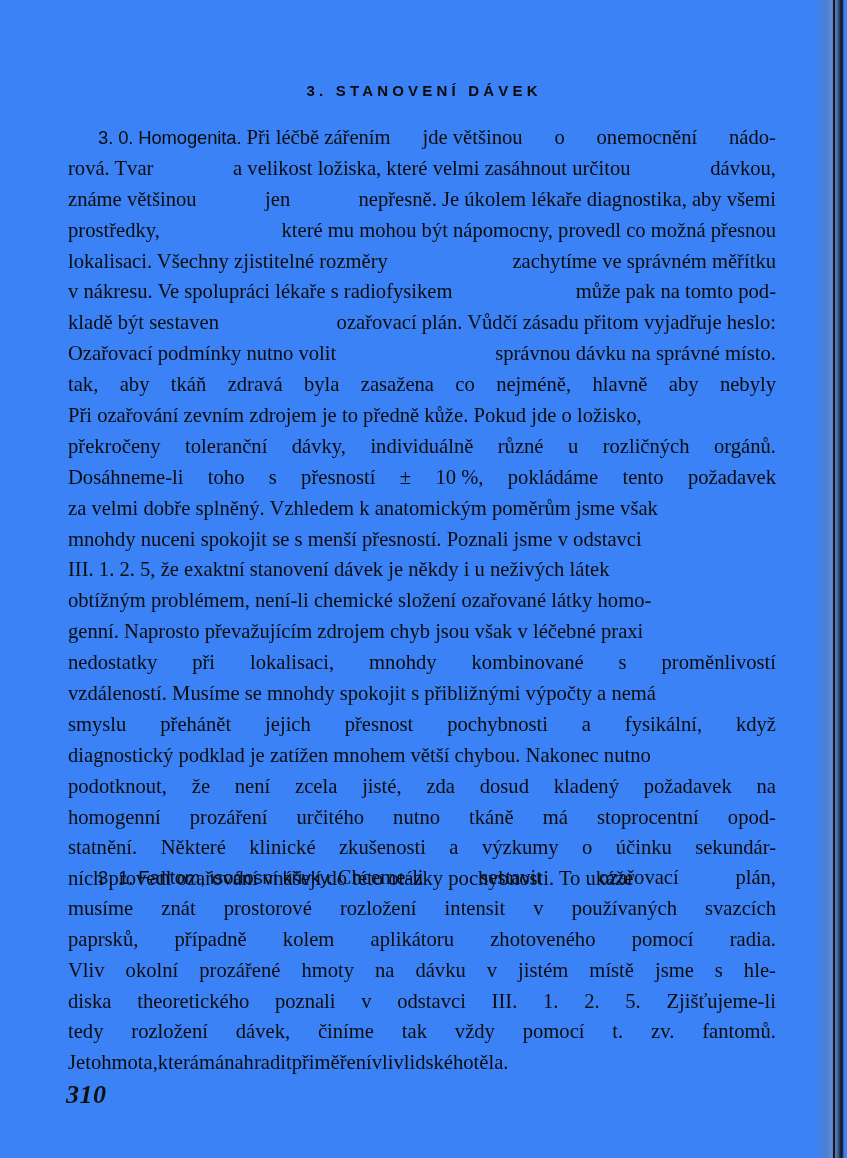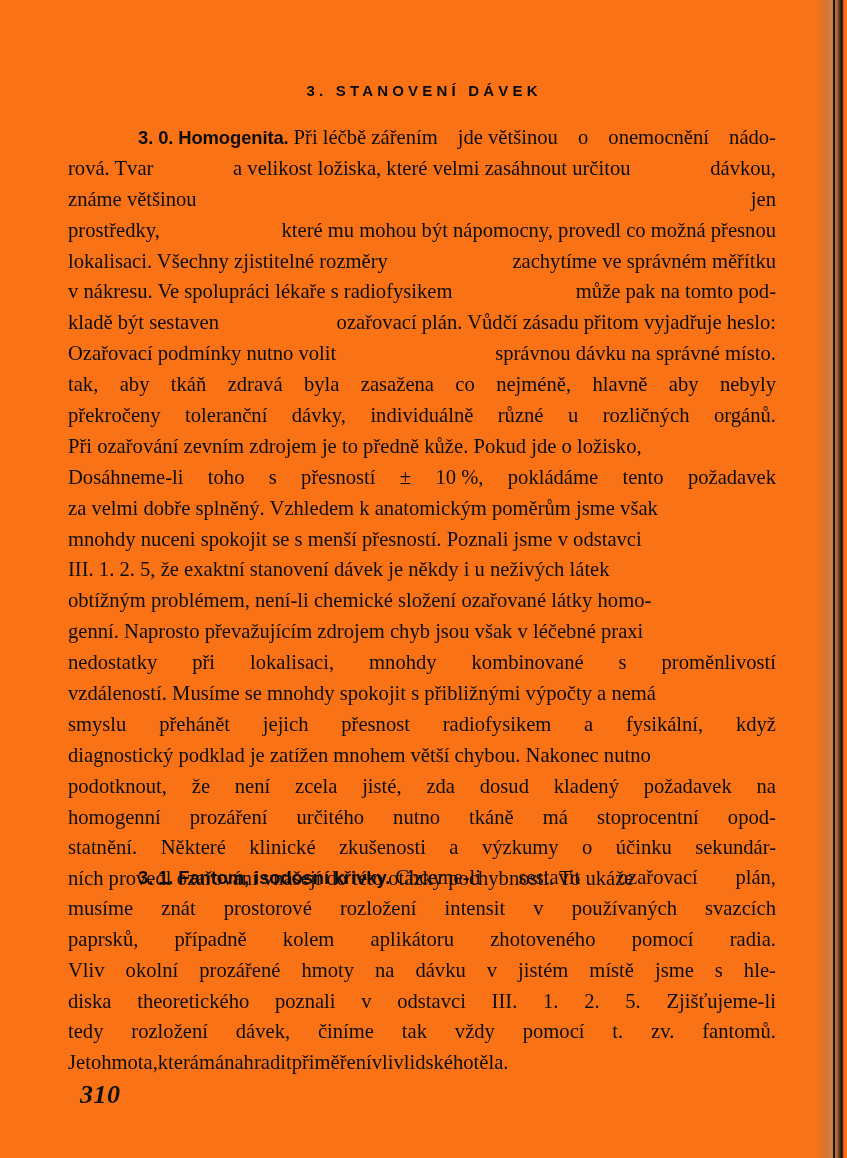--- a/index.html
+++ b/index.html
@@ -5,21 +5,21 @@
 <style>
   html, body {
     margin: 0;
     padding: 0;
     background: #ffffff;
   }
   .page {
     position: relative;
     width: 847px;
     height: 1158px;
-    background: #f97316;
+    background: #3b82f6;
     overflow: hidden;
     font-family: "Liberation Serif", "DejaVu Serif", serif;
     color: #0d0d0d;
   }
 
   
   .scan-shadow {
     position: absolute;
     top: 0;
     right: 0;
@@ -92,30 +92,29 @@
   .ln.just {
     display: flex;
     justify-content: space-between;
     white-space: normal;
   }
   .ln.just > span { white-space: pre; }
   .ln.last { display: block; }
 
   .ln .run-in {
     font-family: "Liberation Sans", "DejaVu Sans", sans-serif;
-    font-weight: bold;
+    font-weight: normal;
     font-size: 18.4px;
     letter-spacing: -0.1px;
-    margin-left: 40px;
   }
   .indent { padding-left: 30px; }
 
   .folio {
     position: absolute;
-    left: 80px;
+    left: 66px;
     top: 1080px;
     font-family: "Liberation Serif", "DejaVu Serif", serif;
     font-weight: bold;
     font-style: italic;
     font-size: 26px;
     letter-spacing: 0.5px;
     color: #111111;
   }
 </style>
 </head>
@@ -136,20 +135,21 @@
           <span>nádo-</span>
         </div>
         <div class="ln just">
           <span>rová. Tvar</span>
           <span>a velikost ložiska, které velmi zasáhnout určitou</span>
           <span>dávkou,</span>
         </div>
         <div class="ln just">
           <span>známe většinou</span>
           <span>jen</span>
+          <span>nepřesně. Je úkolem lékaře diagnostika, aby všemi</span>
         </div>
         <div class="ln just">
           <span>prostředky,</span>
           <span>které mu mohou být nápomocny, provedl co možná přesnou</span>
         </div>
         <div class="ln just">
           <span>lokalisaci. Všechny zjistitelné rozměry</span>
           <span>zachytíme ve správném měřítku</span>
         </div>
         <div class="ln just">
@@ -171,31 +171,31 @@
           <span>zdravá</span>
           <span>byla</span>
           <span>zasažena</span>
           <span>co</span>
           <span>nejméně,</span>
           <span>hlavně</span>
           <span>aby</span>
           <span>nebyly</span>
         </div>
         <div class="ln just">
+          <span>Při ozařování zevním zdrojem je to předně kůže. Pokud jde o ložisko,</span>
+        </div>
+        <div class="ln just">
           <span>překročeny</span>
           <span>toleranční</span>
           <span>dávky,</span>
           <span>individuálně</span>
           <span>různé</span>
           <span>u</span>
           <span>rozličných</span>
           <span>orgánů.</span>
-        </div>
-        <div class="ln just">
-          <span>Při ozařování zevním zdrojem je to předně kůže. Pokud jde o ložisko,</span>
         </div>
         <div class="ln just">
           <span>Dosáhneme-li</span>
           <span>toho</span>
           <span>s</span>
           <span>přesností</span>
           <span>±</span>
           <span>10 %,</span>
           <span>pokládáme</span>
           <span>tento</span>
@@ -226,21 +226,21 @@
           <span>proměnlivostí</span>
         </div>
         <div class="ln just">
           <span>vzdáleností. Musíme se mnohdy spokojit s přibližnými výpočty a nemá</span>
         </div>
         <div class="ln just">
           <span>smyslu</span>
           <span>přehánět</span>
           <span>jejich</span>
           <span>přesnost</span>
-          <span>radiofysikem</span>
+          <span>pochybnosti</span>
           <span>a</span>
           <span>fysikální,</span>
           <span>když</span>
         </div>
         <div class="ln just">
           <span>diagnostický podklad je zatížen mnohem větší chybou. Nakonec nutno</span>
         </div>
         <div class="ln just">
           <span>podotknout,</span>
           <span>že</span>

